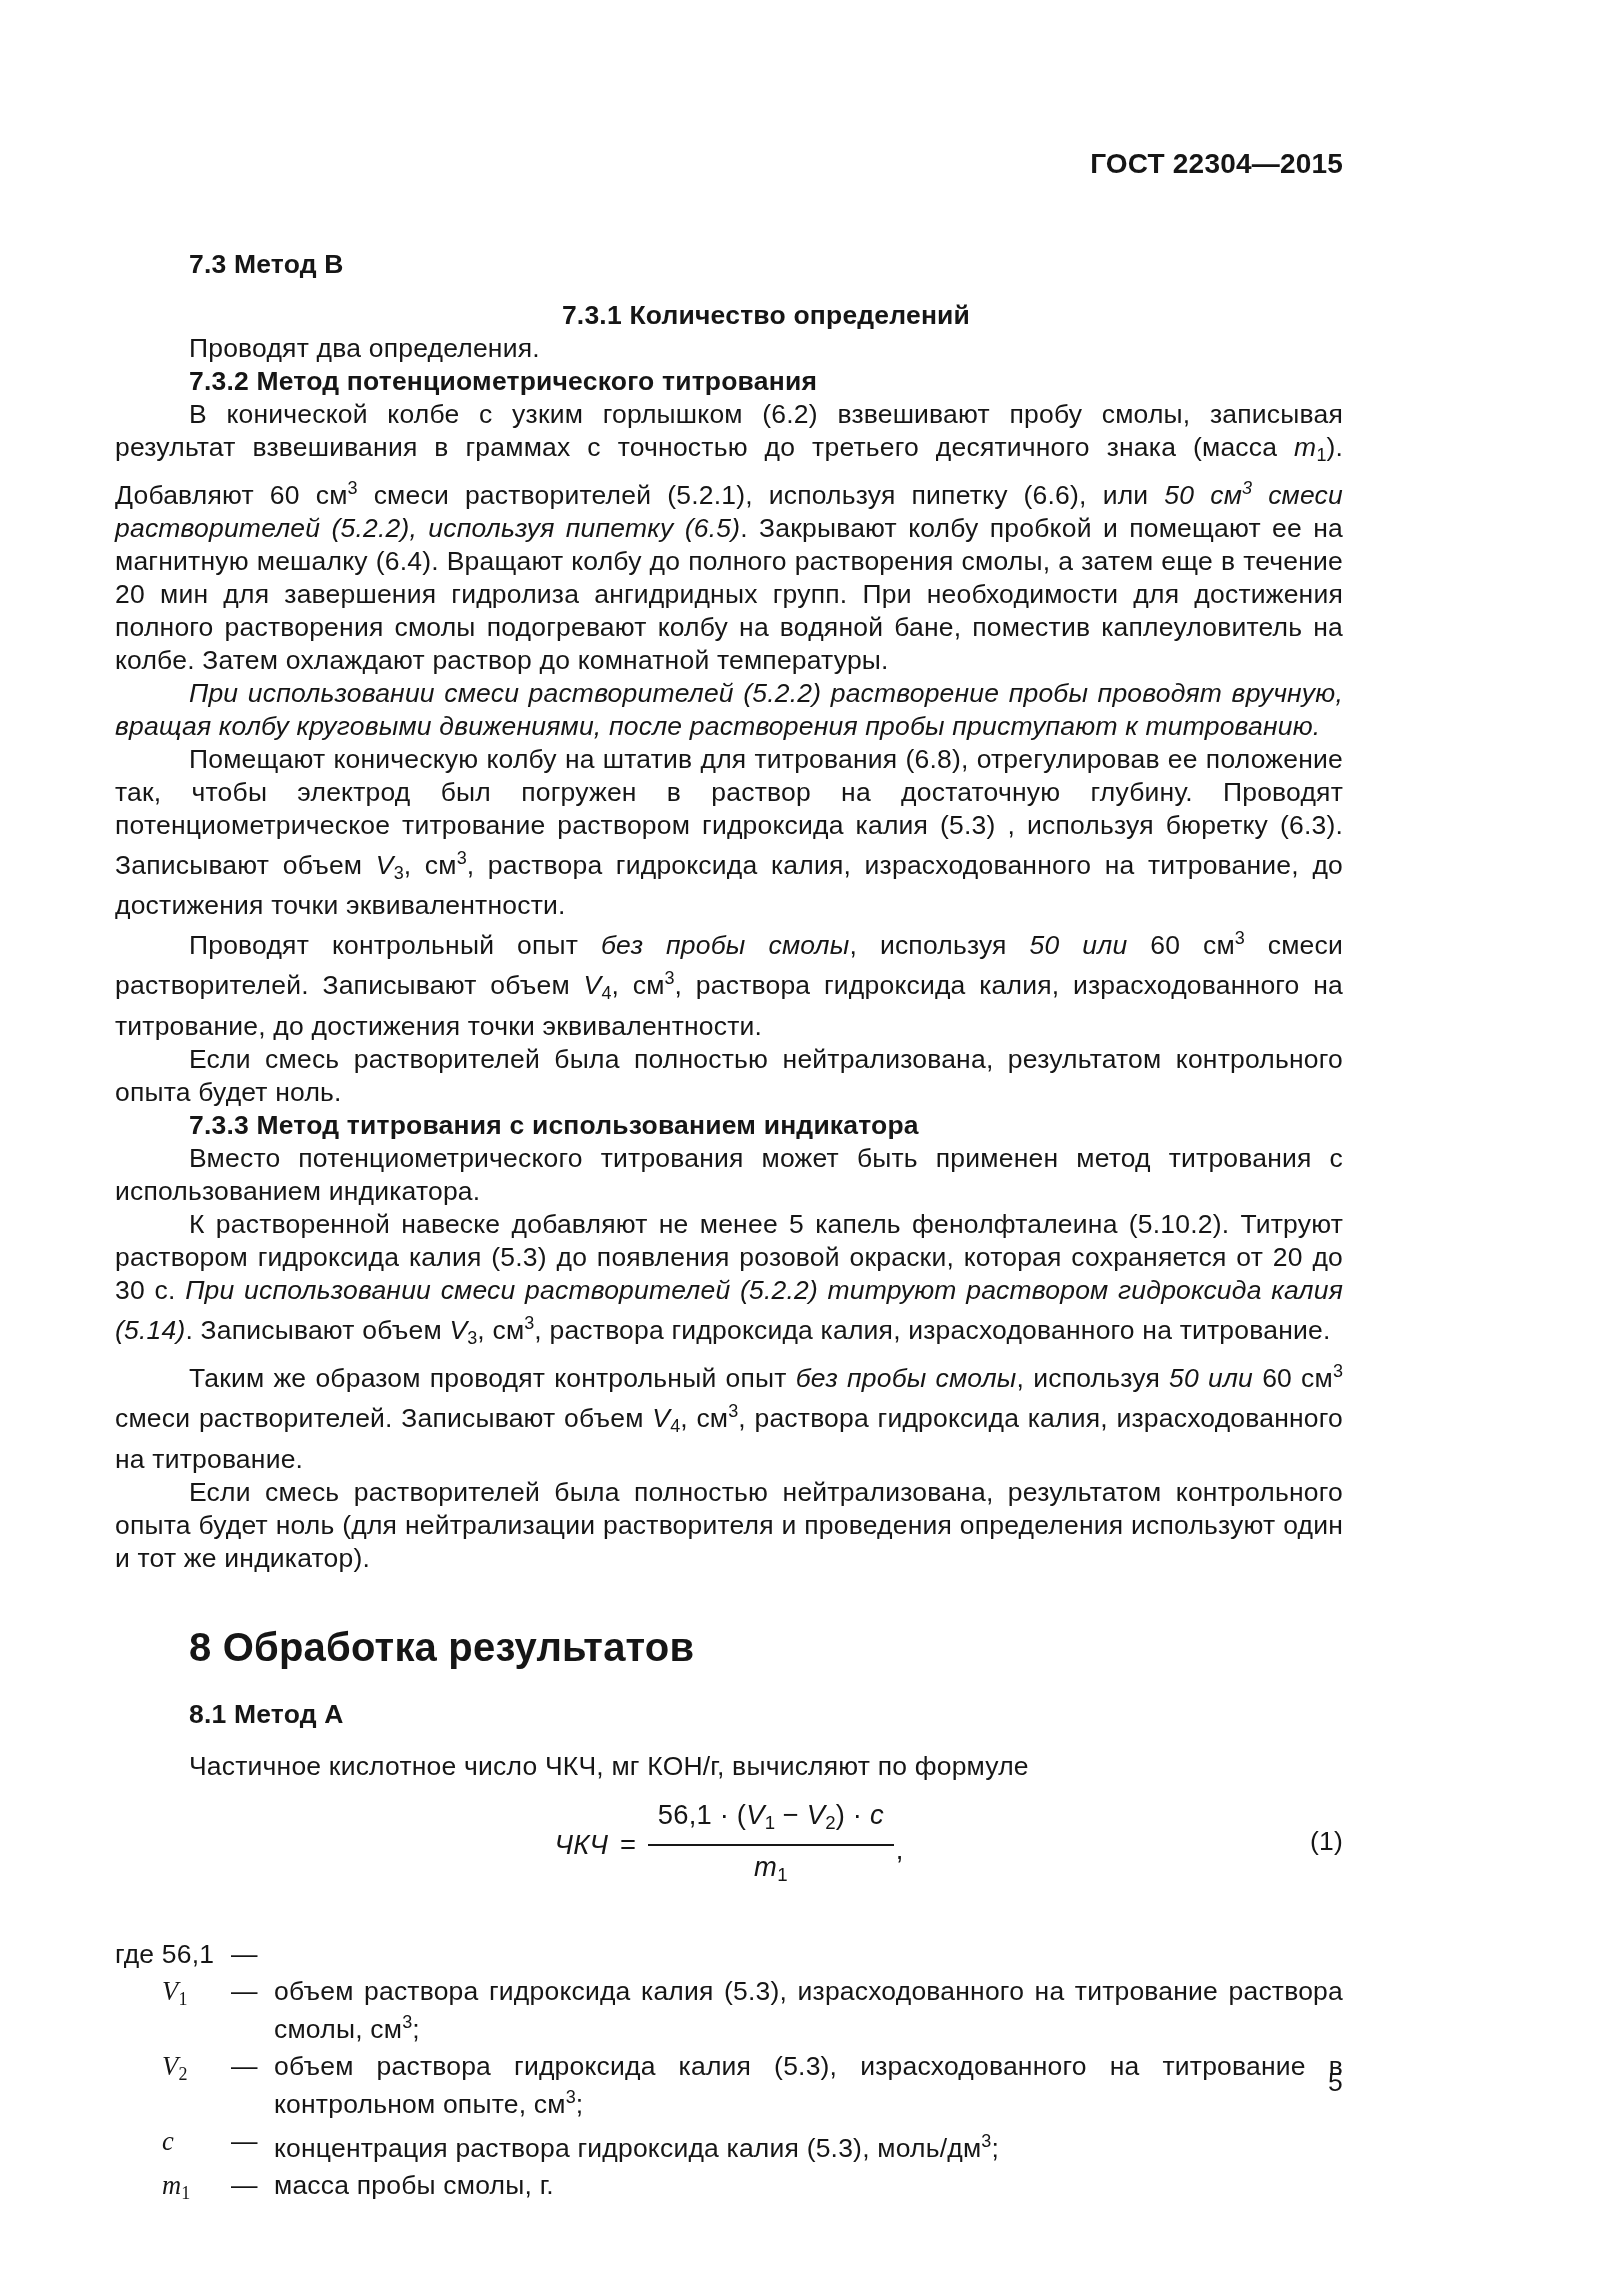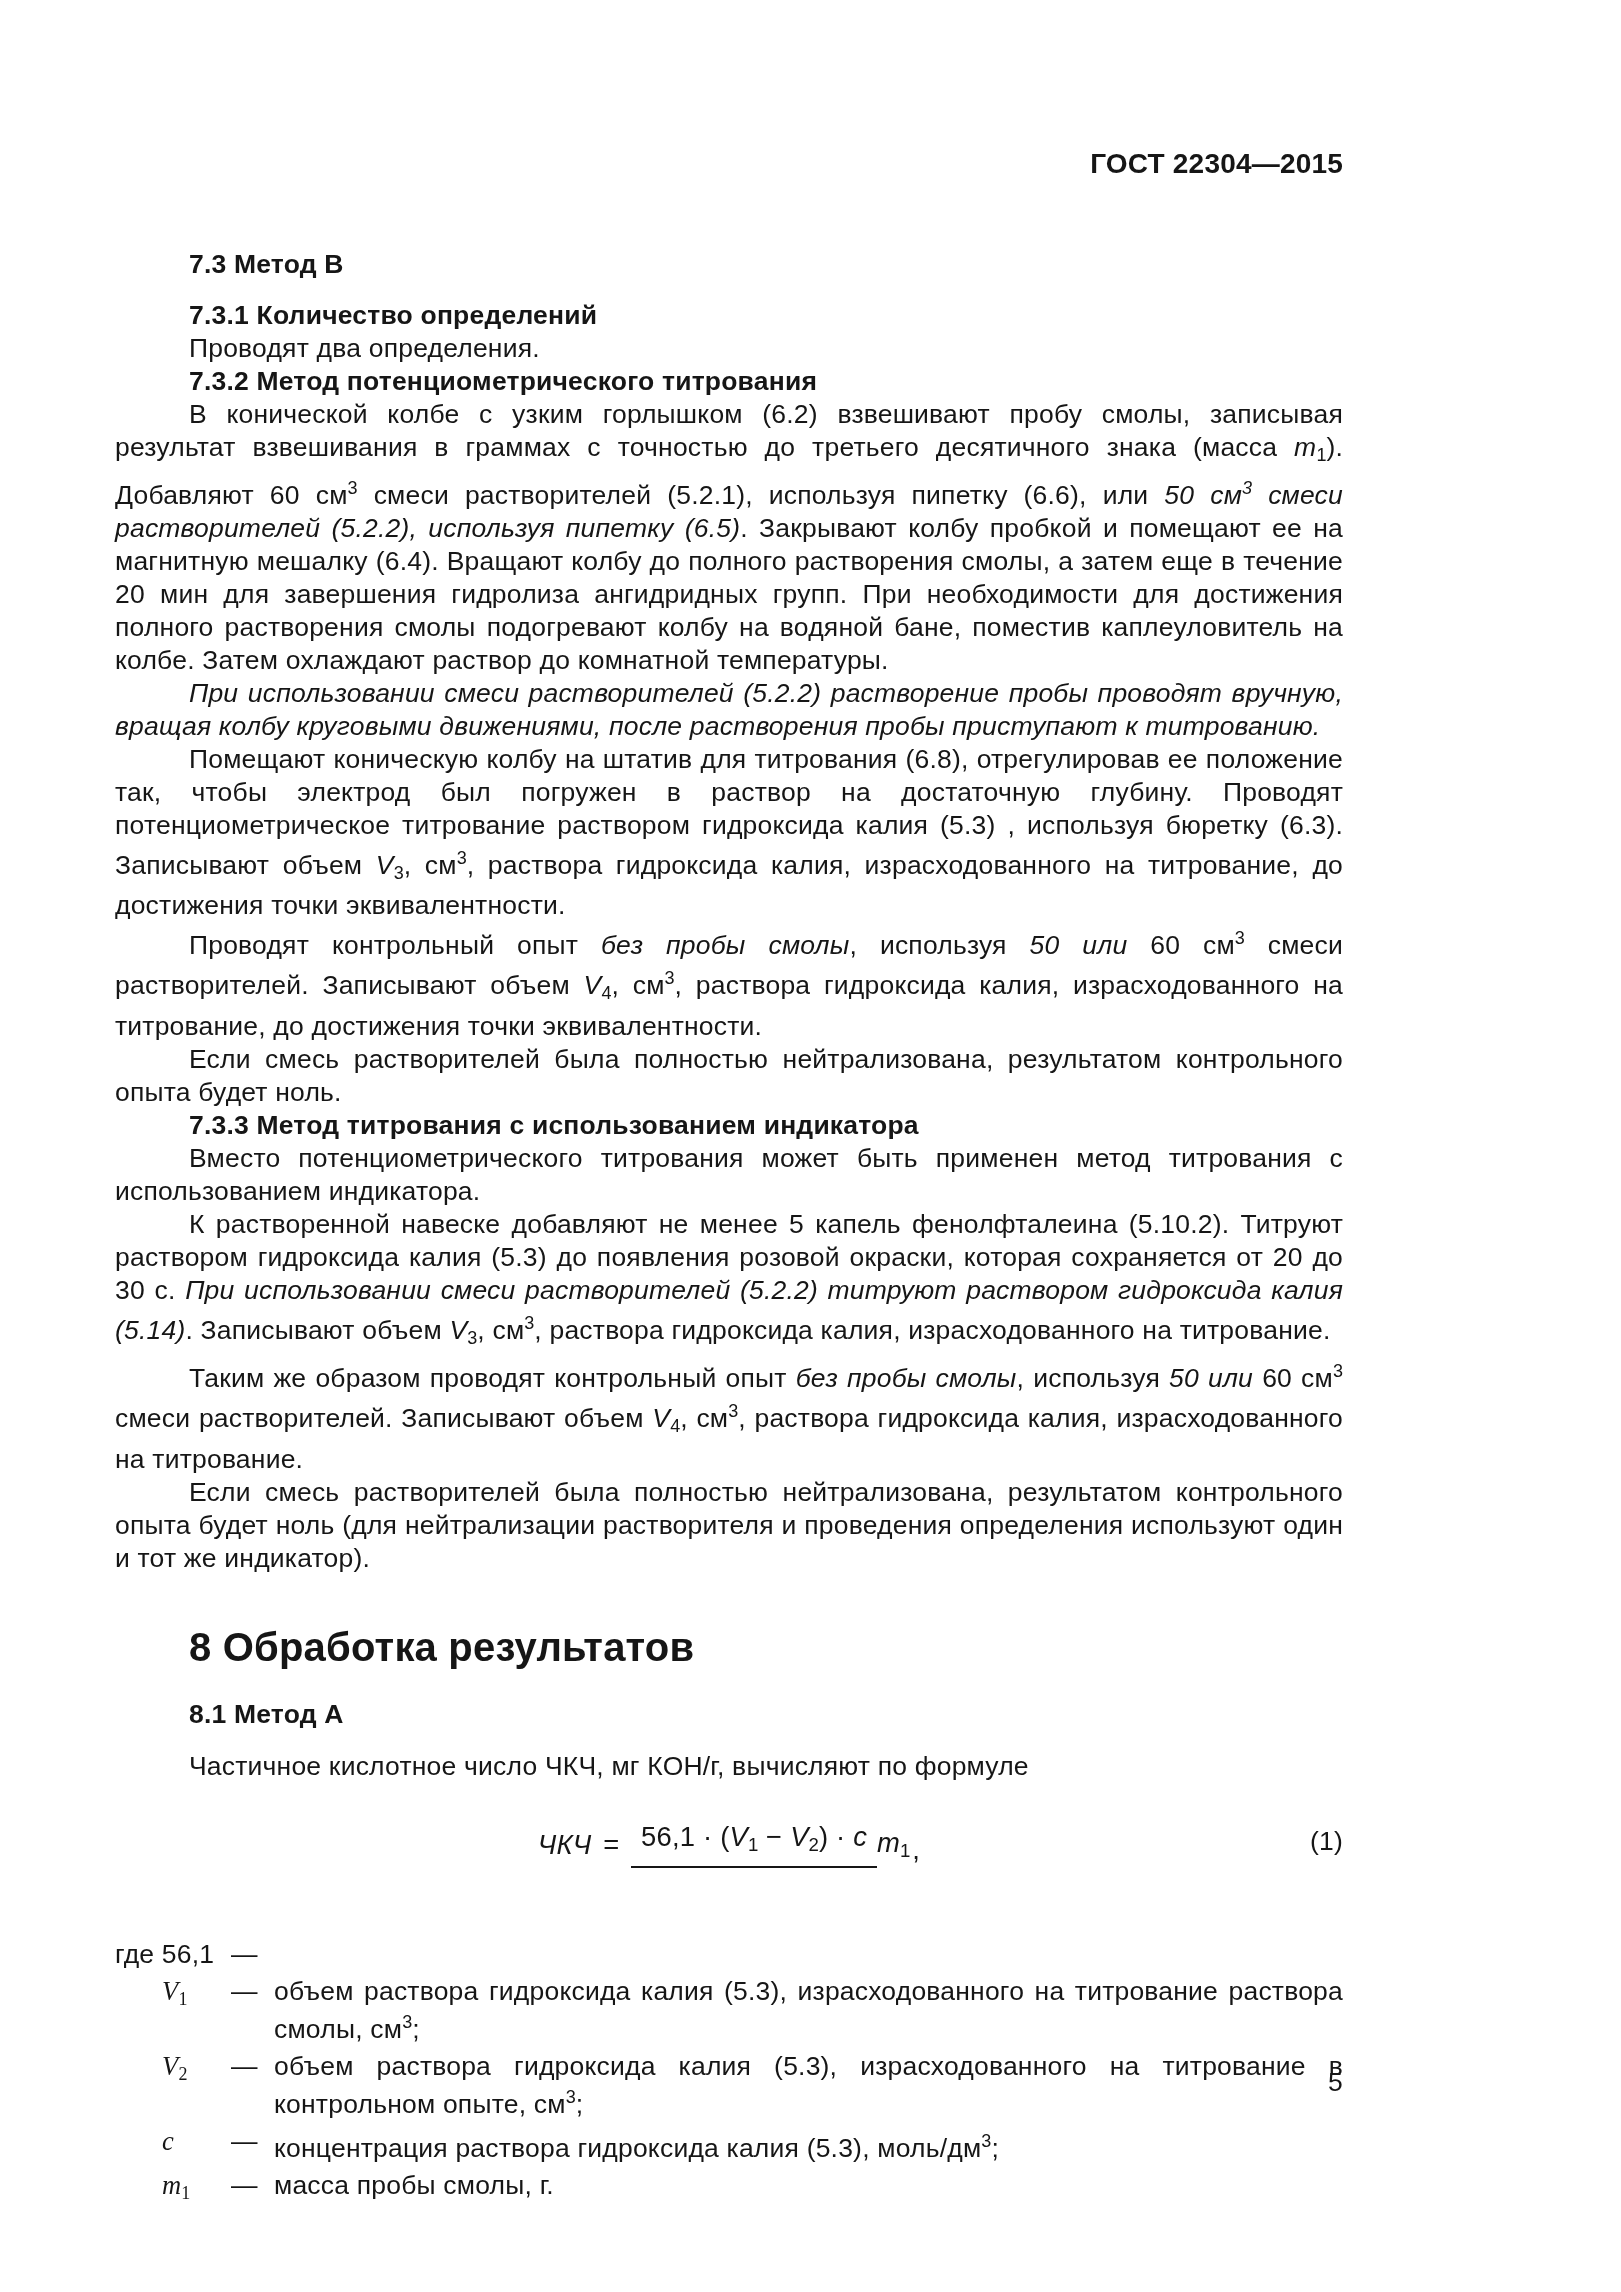--- a/index.html
+++ b/index.html
@@ -21,21 +21,21 @@
     font-weight:bold;
     font-size:28px;
     line-height:33px;
   }
   .h-sub{
     font-weight:bold;
     margin:0 0 0 74px;
     line-height:33px;
   }
   .h73{margin-top:68px;}
-  .h731{margin-top:17.6px;}
+  .h731{margin-top:17.6px;text-align:center;}
   .para{
     margin:0;
     text-align:justify;
     text-indent:74px;
   }
   .it{font-style:italic;}
   sub,sup{font-size:68%;letter-spacing:0;}
   sub{vertical-align:-0.28em;}
   sup{vertical-align:0.55em;}
   .h8{
@@ -57,21 +57,21 @@
   }
   .formula-center{
     position:absolute;left:0;right:0;top:0;bottom:0;
     display:flex;justify-content:center;align-items:center;
     font-size:27.4px;
   }
   .f-lhs{margin-right:11.8px;}
   .f-eq{margin-right:11.8px;}
   .frac{
     display:inline-flex;
-    flex-direction:row;
+    flex-direction:column;
     align-items:center;
     text-align:center;
   }
   .frac .num{
     border-bottom:2.5px solid #161616;
     padding:0 9.8px 4.9px 9.8px;
   }
   .frac .den{padding-top:3.9px;}
   .f-comma{align-self:center;margin-left:2px;margin-top:9.8px;}
   .f-number{

